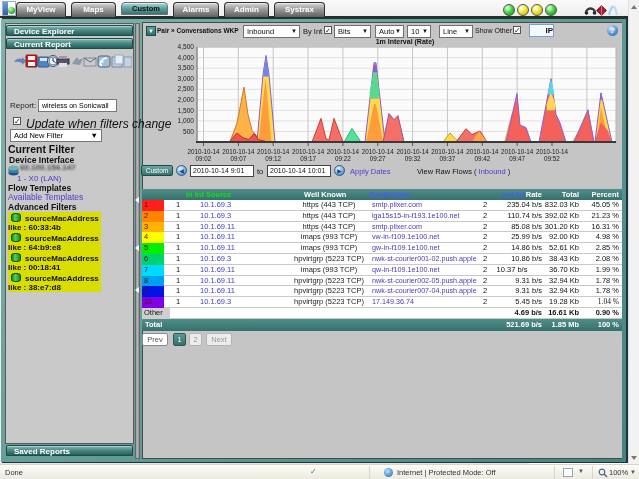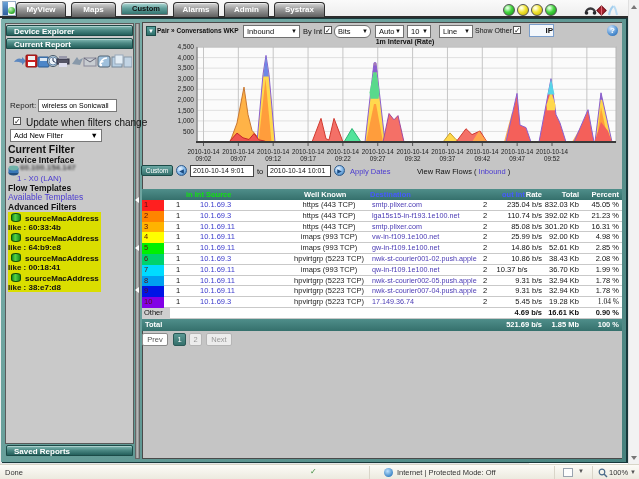--- a/index.html
+++ b/index.html
@@ -108,21 +108,21 @@
       <path d="M88 11 a7 7 0 0 1 7 -7 M88 11 a3.5 3.5 0 0 1 3.5 -3.5" stroke="#fff" fill="none" stroke-width="1.4"></path>
       <circle cx="89" cy="11" r="1.2" fill="#fff"></circle>
       <rect x="100" y="3" width="10" height="10" fill="#b8d0e4" stroke="#789"></rect>
       <rect x="103" y="1" width="8" height="9" fill="#e4eef6" stroke="#9ab"></rect>
       <rect x="112" y="3" width="8" height="10" fill="#c2d4e4" stroke="#89a"></rect>
     </svg>
   </div>
   <div class="abs" style="left:10px;top:101px;font-size:8px;color:#222;">Report:</div>
   <div class="abs" style="left:38px;top:99px;width:79px;height:13px;background:#fff;border:1px solid #777;font-size:7px;line-height:11px;padding-left:3px;">wireless on Sonicwall</div>
   <div class="abs" style="left:13px;top:117px;width:8px;height:8px;background:#fff;border:1px solid #555;font-size:8px;line-height:8px;color:#222;">✓</div>
-  <div class="abs" style="left:26px;top:117px;font-size:10px;color:#111;">Update when filters change</div>
+  <div class="abs" style="left:26px;top:117px;font-size:12px;color:#111;font-style:italic;">Update when filters change</div>
   <div class="abs" style="left:10px;top:129px;width:92px;height:13px;background:#fff;border:1px solid #777;font-size:7.5px;line-height:11px;padding-left:3px;">Add New Filter<span style="position:absolute;right:3px;top:0;">▼</span></div>
   <div class="abs" style="left:8px;top:143px;font-size:10.5px;font-weight:bold;color:#111;">Current Filter</div>
   <div class="abs" style="left:9px;top:155px;font-size:8.5px;font-weight:bold;color:#111;">Device Interface</div>
   <div class="abs" style="left:8px;top:162px;width:10px;height:10px;">
    <svg width="11" height="11">
         <ellipse cx="5.5" cy="8" rx="5" ry="2.4" fill="#24507e"></ellipse>
         <rect x="0.5" y="3" width="10" height="5" fill="#3a78b8"></rect>
         <ellipse cx="5.5" cy="3" rx="5" ry="2.4" fill="#6fb3a8"></ellipse>
       </svg>
   </div>
@@ -141,21 +141,21 @@
     <div class="abs filtrow" style="top:61px;"><span class="cyl"></span>sourceMacAddress</div>
     <div class="abs" style="left:0;top:71px;">like : 38:e7:d8</div>
   </div>
   <div class="shead" style="top:445px;">Saved Reports</div>
 
   <div class="abs" style="left:146px;top:26px;width:10px;height:10px;background:linear-gradient(#58a09c,#2e6e6a);border:1px solid #1c4b48;color:#fff;font-size:6px;text-align:center;line-height:9px;">▼</div>
   <div class="abs" style="left:157px;top:27px;font-size:6.5px;font-weight:bold;color:#111;">Pair » Conversations WKP</div>
   <div class="sel" style="left:243px;top:25px;width:57px;">Inbound<span class="ar">▼</span></div>
   <div class="lbl" style="left:303px;top:27px;font-size:7.5px;">By Int</div>
   <div class="abs" style="left:324px;top:26px;width:8px;height:8px;background:#fff;border:1px solid #555;font-size:7px;line-height:8px;color:#222;">✓</div>
-  <div class="sel" style="left:334px;top:25px;width:37px;border-radius:6px;">Bits<span class="ar">▼</span></div>
+  <div class="sel" style="left:334px;top:25px;width:37px;">Bits<span class="ar">▼</span></div>
   <div class="sel" style="left:375px;top:25px;width:29px;">Auto<span class="ar">▼</span></div>
   <div class="sel" style="left:407px;top:25px;width:24px;">10<span class="ar">▼</span></div>
   <div class="sel" style="left:439px;top:25px;width:34px;">Line<span class="ar">▼</span></div>
   <div class="lbl" style="left:475px;top:27px;font-size:7px;">Show Other</div>
   <div class="abs" style="left:513px;top:26px;width:8px;height:8px;background:#fff;border:1px solid #555;font-size:8px;line-height:8px;color:#222;">✓</div>
   <div class="abs" style="left:529px;top:24px;width:25px;height:13px;background:#f4f8fc;border:1px solid #7a9ecb;font-size:8px;font-weight:bold;text-align:right;line-height:12px;color:#111;">IP</div>
   <div class="abs" style="left:607px;top:25px;width:11px;height:11px;border-radius:50%;background:radial-gradient(circle at 35% 30%,#cfe6ff,#4f8fd0 60%,#1f5fa8);color:#fff;font-size:8px;font-weight:bold;text-align:center;line-height:11px;">?</div>
   <div class="abs" id="chart" style="left:142px;top:36px;width:480px;height:128px;">
 <svg width="480" height="128" style="position:absolute;left:0;top:0;">
 <rect x="55" y="11" width="419" height="95" fill="#fbfbfb"></rect>

